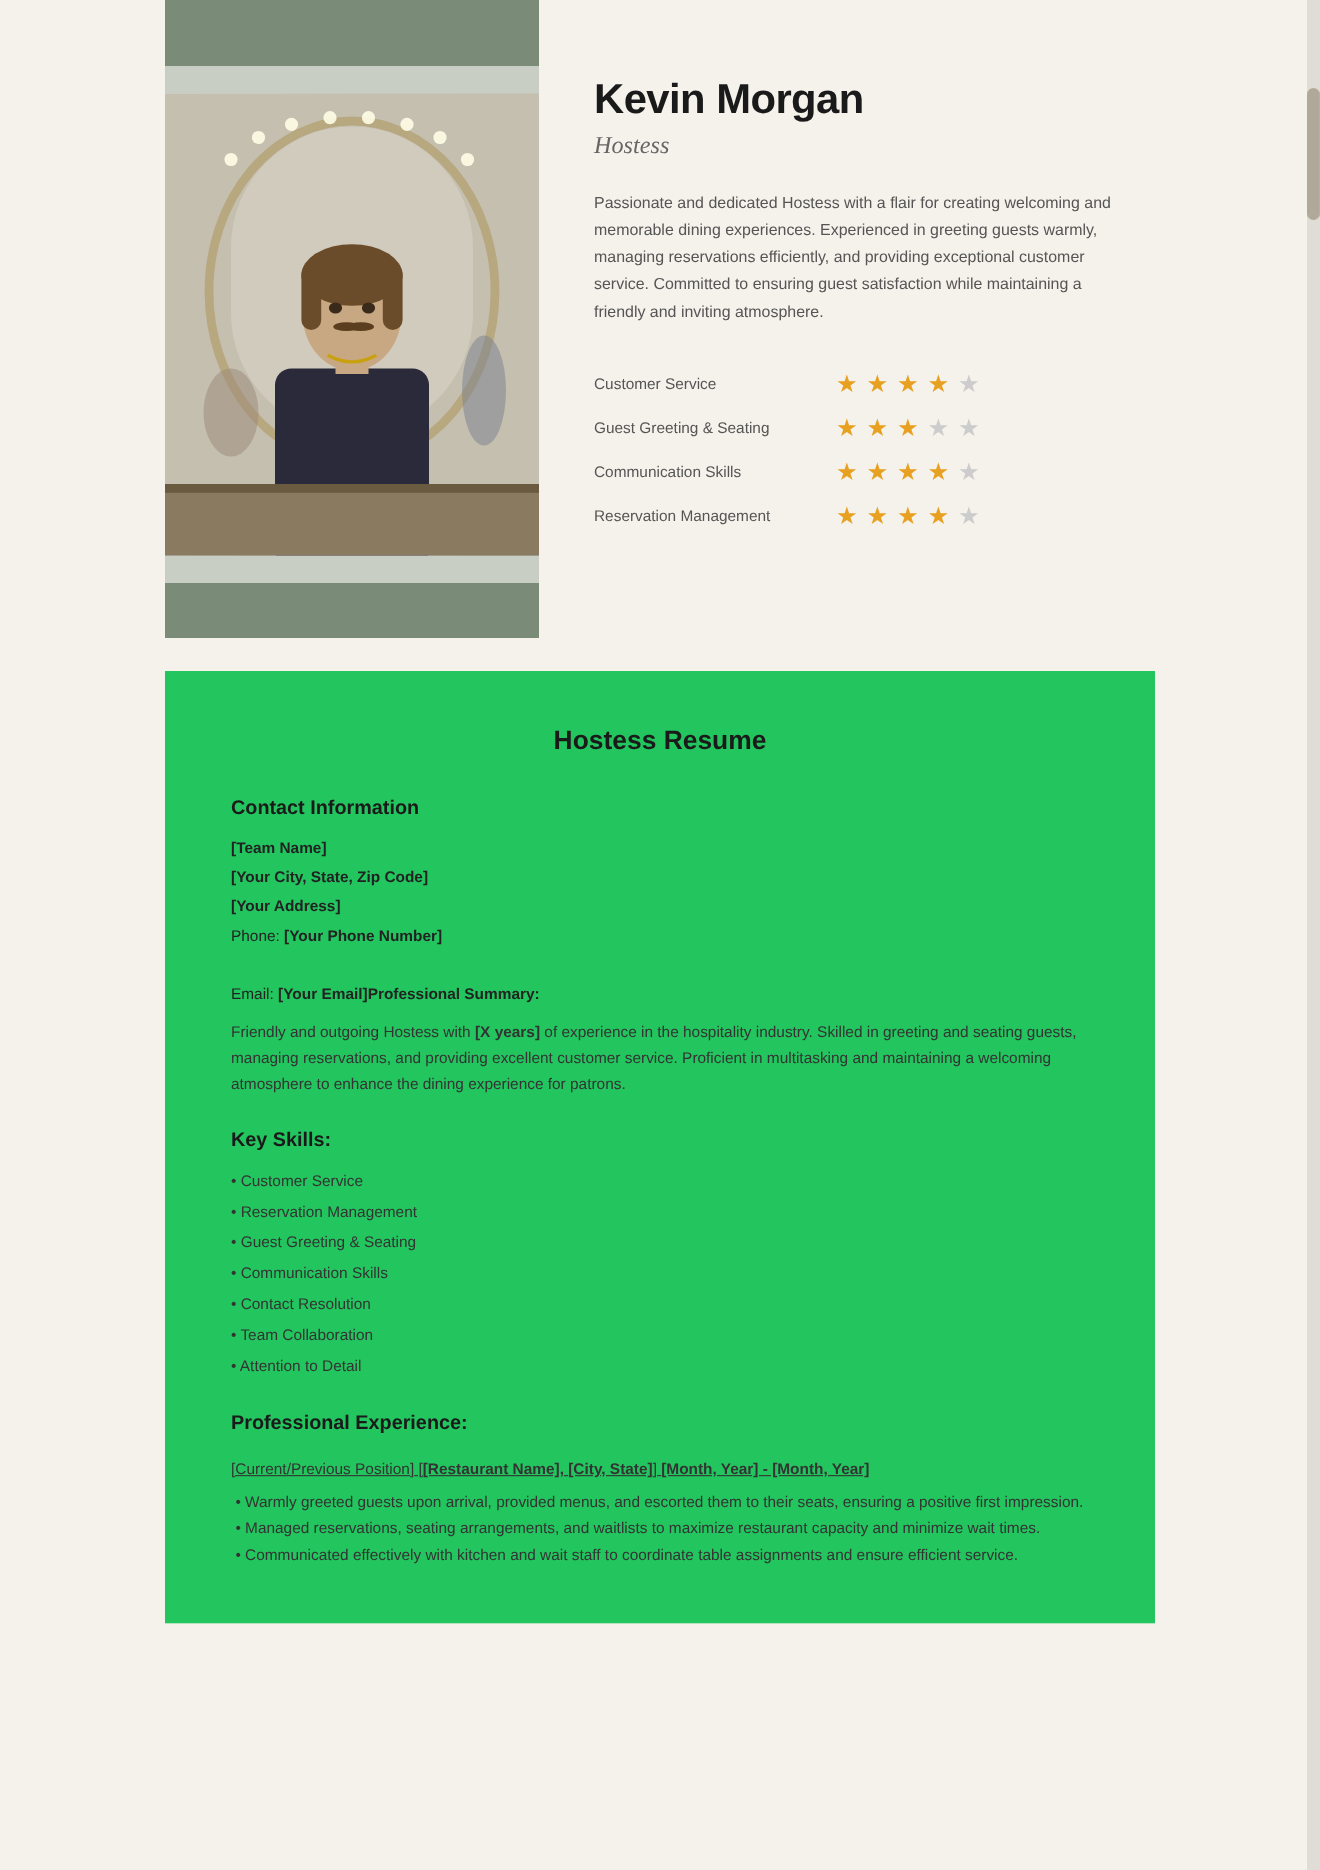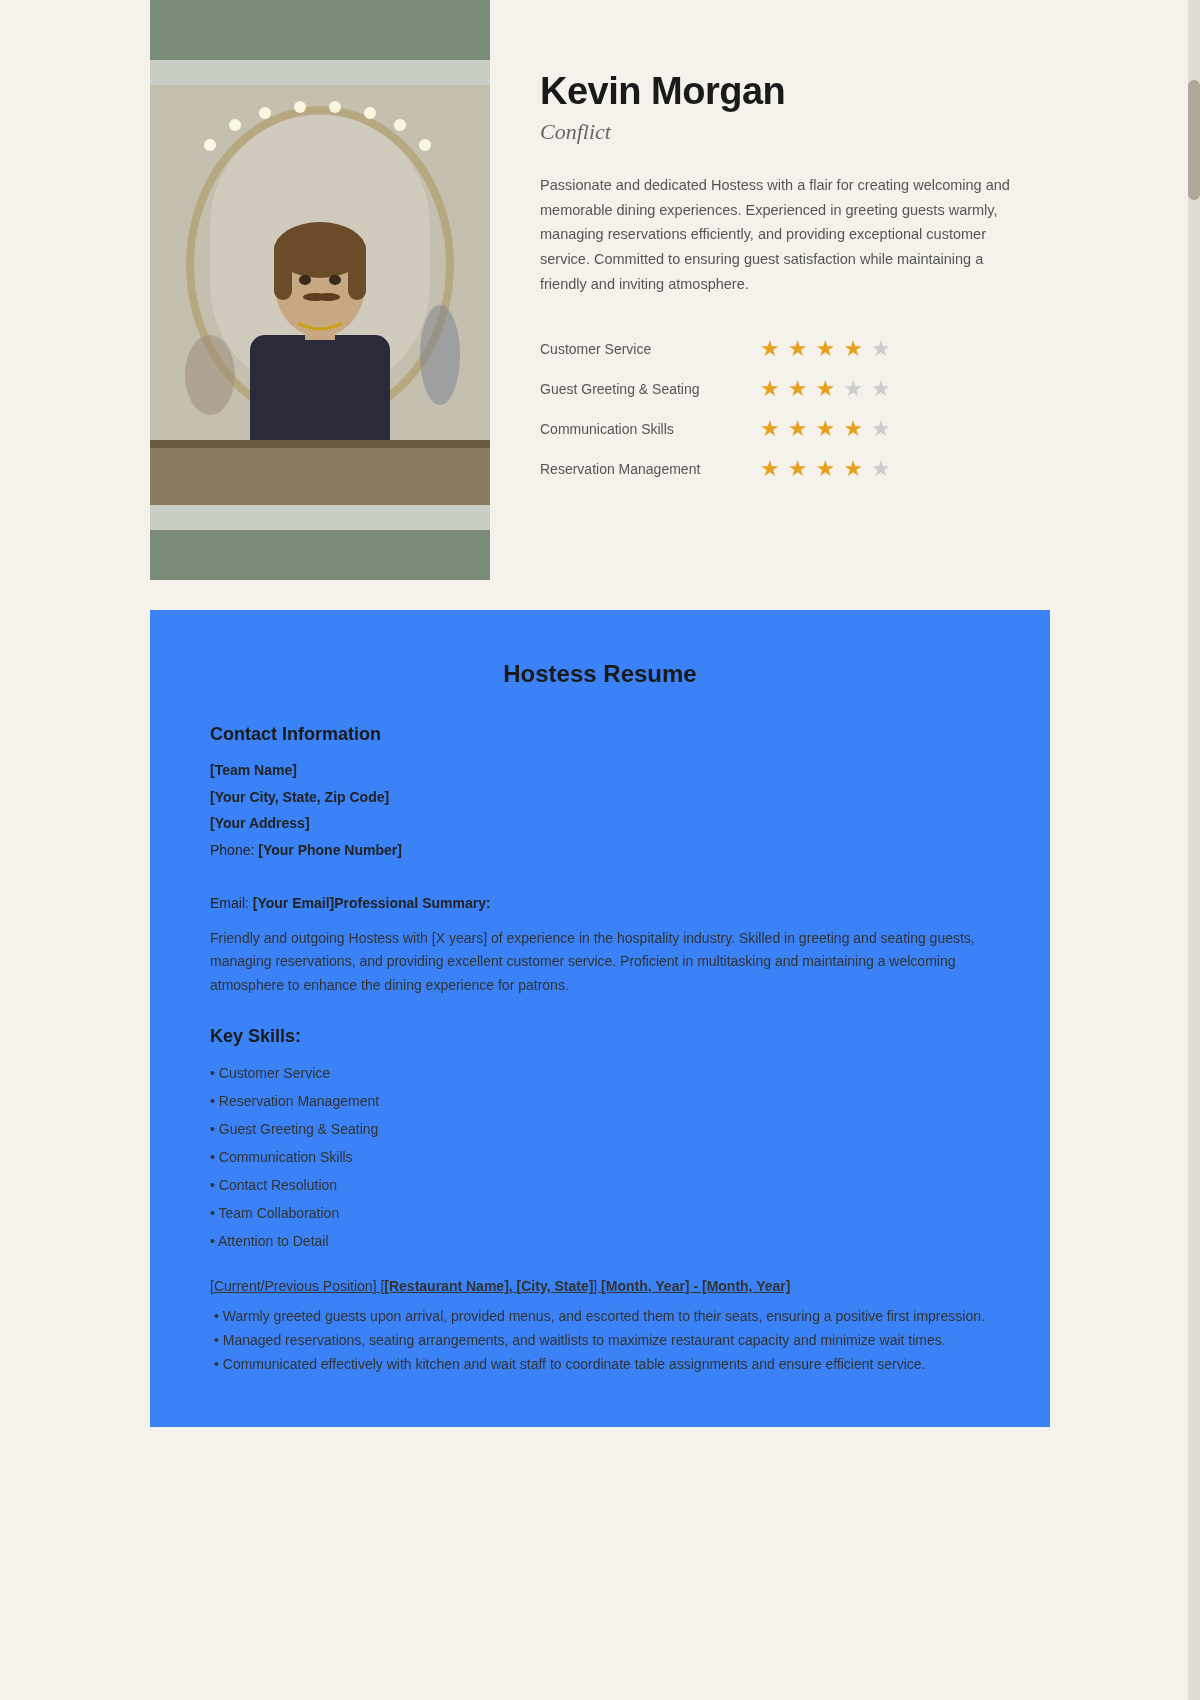--- a/index.html
+++ b/index.html
@@ -138,21 +138,21 @@
       width: 12px;
       height: 120px;
       background: #b0a898;
       border-radius: 6px;
       position: absolute;
       top: 80px;
     }
 
     
     .resume-section {
-      background: #3b82f6;
+      background: #22c55e;
       padding: 50px 60px;
       margin-top: 30px;
     }
 
     .resume-title {
       font-family: Arial, Helvetica, sans-serif;
       font-size: 24px;
       font-weight: 900;
       color: #1a1a1a;
       text-align: center;
@@ -181,21 +181,21 @@
 
     .professional-summary {
       font-family: Arial, Helvetica, sans-serif;
       font-size: 14px;
       line-height: 1.7;
       color: #333;
       margin-top: 10px;
     }
 
     .professional-summary strong {
-      font-weight: 400;
+      font-weight: 700;
     }
 
     .key-skills-list {
       list-style: none;
       font-family: Arial, Helvetica, sans-serif;
       font-size: 14px;
       line-height: 2;
       color: #333;
       margin-top: 6px;
     }
@@ -287,21 +287,21 @@
           <rect x="0" y="360" width="340" height="60" fill="#8a7a60"></rect>
           <rect x="0" y="355" width="340" height="8" fill="#6a5a40"></rect>
         </svg>
       </div>
     </div>
     <div class="photo-bottom-bg"></div>
   </div>
 
   <div class="info-column">
     <h1 class="person-name">Kevin Morgan</h1>
-    <p class="person-title">Conflict</p>
+    <p class="person-title">Hostess</p>
     <p class="person-bio">Passionate and dedicated Hostess with a flair for creating welcoming and memorable dining experiences. Experienced in greeting guests warmly, managing reservations efficiently, and providing exceptional customer service. Committed to ensuring guest satisfaction while maintaining a friendly and inviting atmosphere.</p>
 
 
     <div class="skills-list">
 
       <div class="skill-row">
         <span class="skill-name">Customer Service</span>
         <div class="stars">
           <span class="star">★</span>
           <span class="star">★</span>
@@ -380,20 +380,21 @@
   <ul class="key-skills-list">
     <li>Customer Service</li>
     <li>Reservation Management</li>
     <li>Guest Greeting &amp; Seating</li>
     <li>Communication Skills</li>
     <li>Contact Resolution</li>
     <li>Team Collaboration</li>
     <li>Attention to Detail</li>
   </ul>
 
+  <h3 class="resume-section-heading">Professional Experience:</h3>
   <div class="experience-section">
     <div class="experience-entry">
       <p class="experience-title-line">
         <span>[Current/Previous Position]</span>
         [<strong>[Restaurant Name],</strong>
         <strong>[City, State]</strong>]
         <strong>[Month, Year] - [Month, Year]</strong>
       </p>
       <ul class="experience-bullets">
         <li>Warmly greeted guests upon arrival, provided menus, and escorted them to their seats, ensuring a positive first impression.</li>

